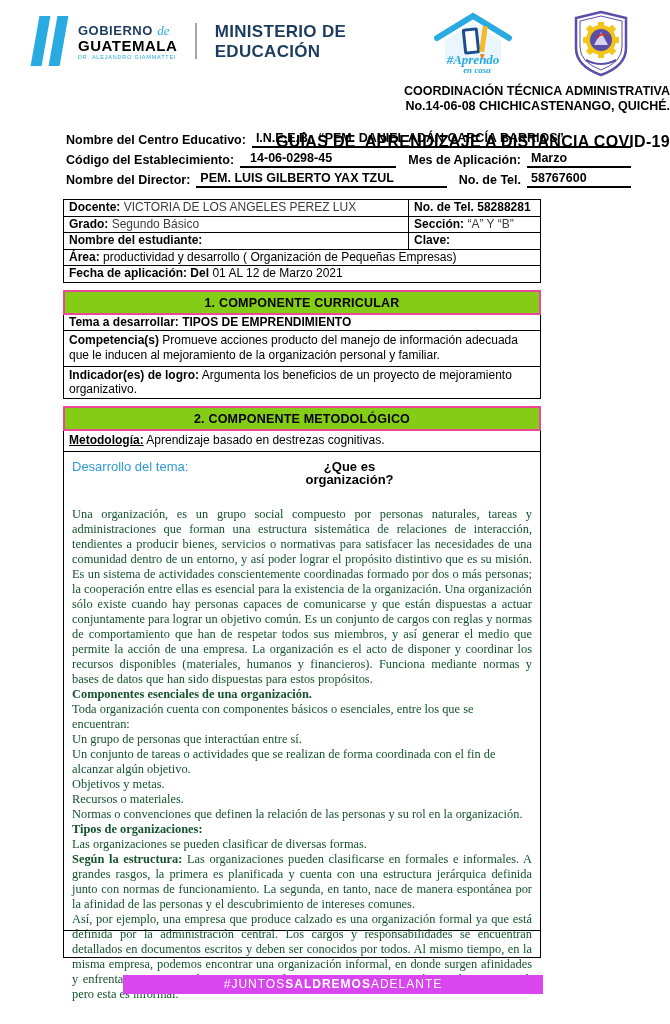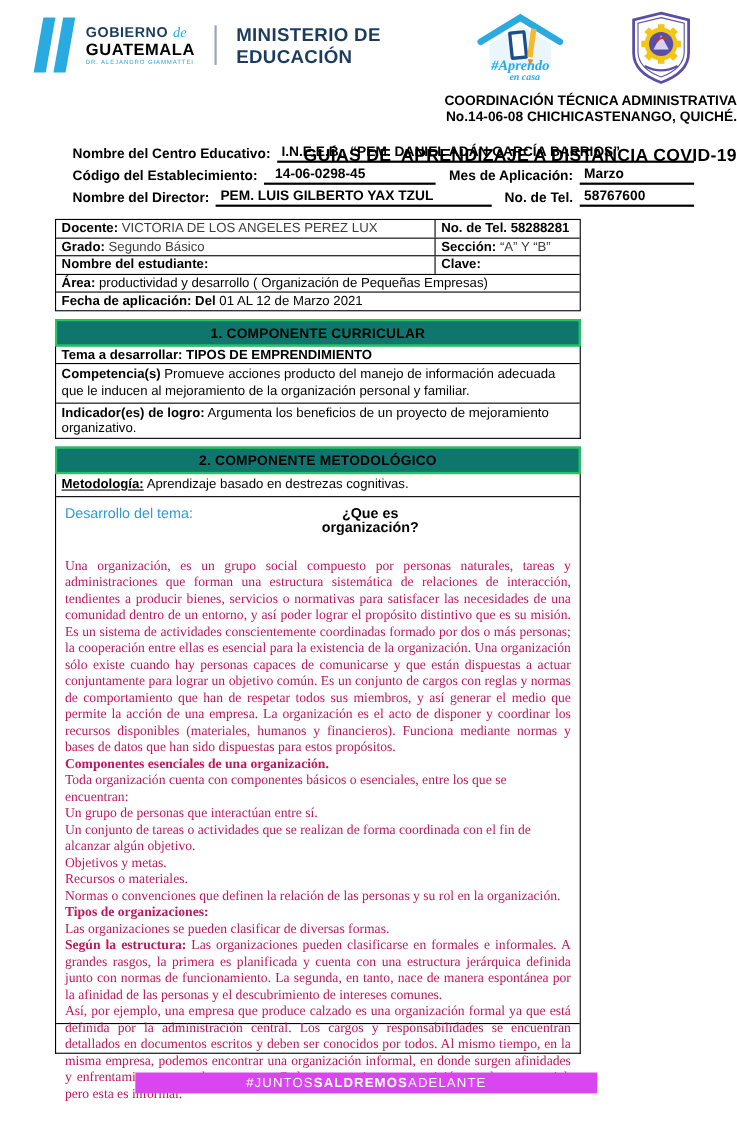--- a/index.html
+++ b/index.html
@@ -28,45 +28,45 @@
   .t-main { font-size:16px; font-weight:bold; margin-top:19px; letter-spacing:.3px; white-space:pre; }
   
   .form { position:absolute; top:131px; left:66px; width:565px; font-size:12.5px; font-weight:bold; }
   .f-row { display:flex; align-items:flex-end; margin-bottom:3px; line-height:15px; }
   .f-label { white-space:nowrap; padding-right:6px; }
   .f-val { border-bottom:2px solid #000; text-align:left; white-space:nowrap; padding:0 4px 0 4px; }
   .grow { flex:1 1 auto; }
   .w100 { width:104px; }
   .left-pad { text-align:left; padding-left:10px; }
   
-  .tbl { position:absolute; left:50px; top:199px; width:478px; font-size:12px; }
+  .tbl { position:absolute; left:63px; top:199px; width:478px; font-size:12px; }
   .sec { border:1.5px solid #000; }
   .trow { display:flex; border-bottom:1px solid #000; }
   .trow:last-child { border-bottom:none; }
   .cell { padding:1px 5px; line-height:13.5px; }
   .c-left { flex:0 0 72.5%; border-right:1px solid #000; }
   .c-right { flex:1; }
   .full { flex:1; }
   b.lbl { font-weight:bold; }
   .muted { color:#3c3c3c; }
   .gap { height:7px; }
   .banner {
-    border:2px solid #22c55e; background:#0f766e; text-align:center;
+    border:2px solid #ec4899; background:#84cc16; text-align:center;
     font-weight:bold; font-size:12.5px; padding:4px 0 3px 0; letter-spacing:.2px;
   }
   .tall-cell { padding:2px 8px 0 8px; height:478px; }
   .empty-row { height:26px; }
   .u { text-decoration:underline; }
   
   .des-line { display:flex; margin-top:6px; font-size:13px; }
   .des-label { color:#2e9bd6; flex:0 0 215px; }
   .des-q { font-weight:bold; flex:1; text-align:center; padding-right:120px; }
   .bodytext {
     margin-top:20px; font-family:"Liberation Serif", serif;
-    font-size:12.4px; line-height:15px; color:#be185d;
+    font-size:12.4px; line-height:15px; color:#14532d;
   }
   .bodytext p.just { text-align:justify; }
   .bodytext .bold-line { font-weight:bold; }
   
   .footer-bar {
     position:absolute; left:123px; top:975px; width:420px; height:19px;
     background:#d946ef; color:#fff; text-align:center; font-size:12px;
     line-height:19px; letter-spacing:1px;
   }
   .footer-bar b { font-weight:bold; }

